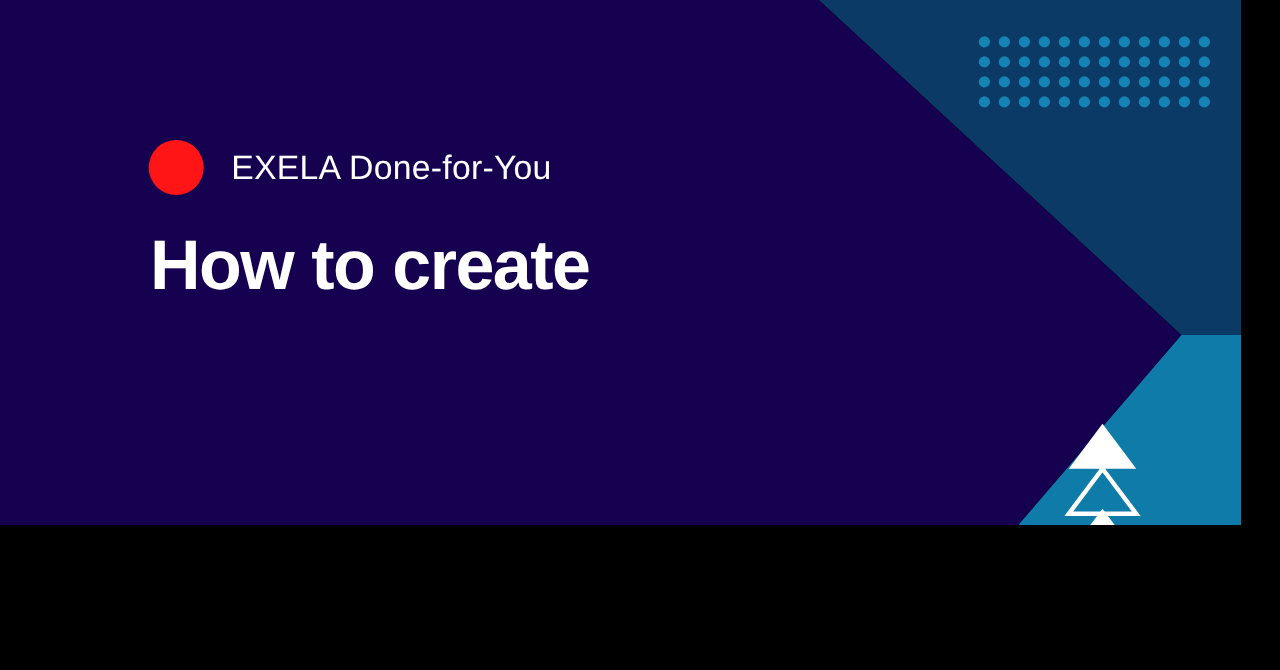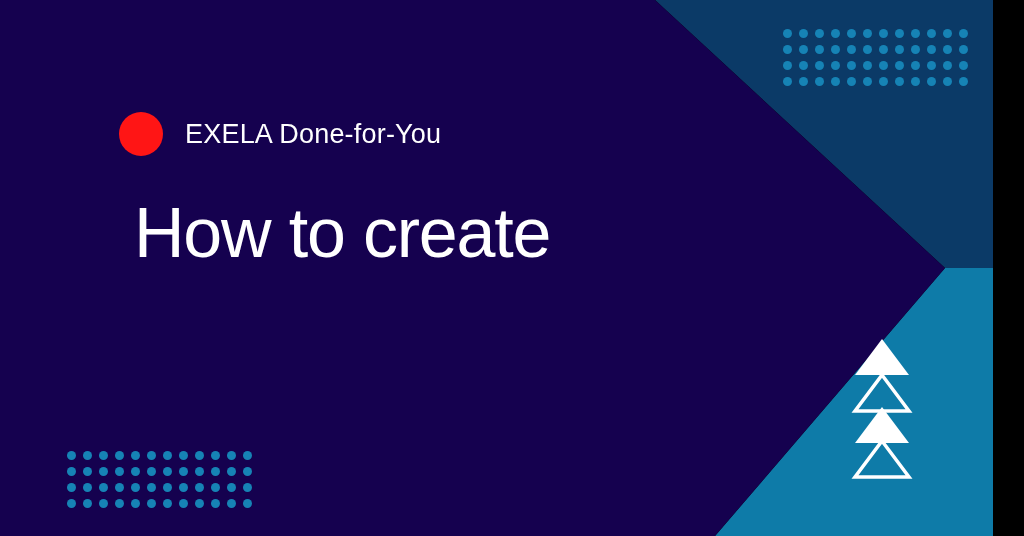--- a/index.html
+++ b/index.html
@@ -8,21 +8,21 @@
     padding: 0;
     background: #000000;
   }
   body {
     font-family: "Liberation Sans", sans-serif;
   }
 
   #slide {
     position: relative;
     width: 1024px;
-    height: 536px;
+    height: 420px;
     overflow: hidden;
     background: #6d28d9;
   }
 
   
   .shape {
     position: absolute;
     top: 0;
     left: 0;
     width: 1024px;
@@ -55,26 +55,26 @@
   }
 
   
   #headline {
     position: absolute;
     left: 118px;
     top: 178px;
     width: 760px;
   }
   .headline-line {
-    font-size: 70px;
-    font-weight: 400;
+    font-size: 56px;
+    font-weight: 700;
     line-height: 1.13;
     letter-spacing: -1.2px;
     white-space: nowrap;
-    margin: 16px;
+    margin: 2px;
   }
   #headline-line-1 { color: #ffffff; }
   #headline-line-2 { color: #8fdbf7; }
 
   
   .dot-grid {
     position: absolute;
     display: grid;
     grid-auto-flow: row;
   }

